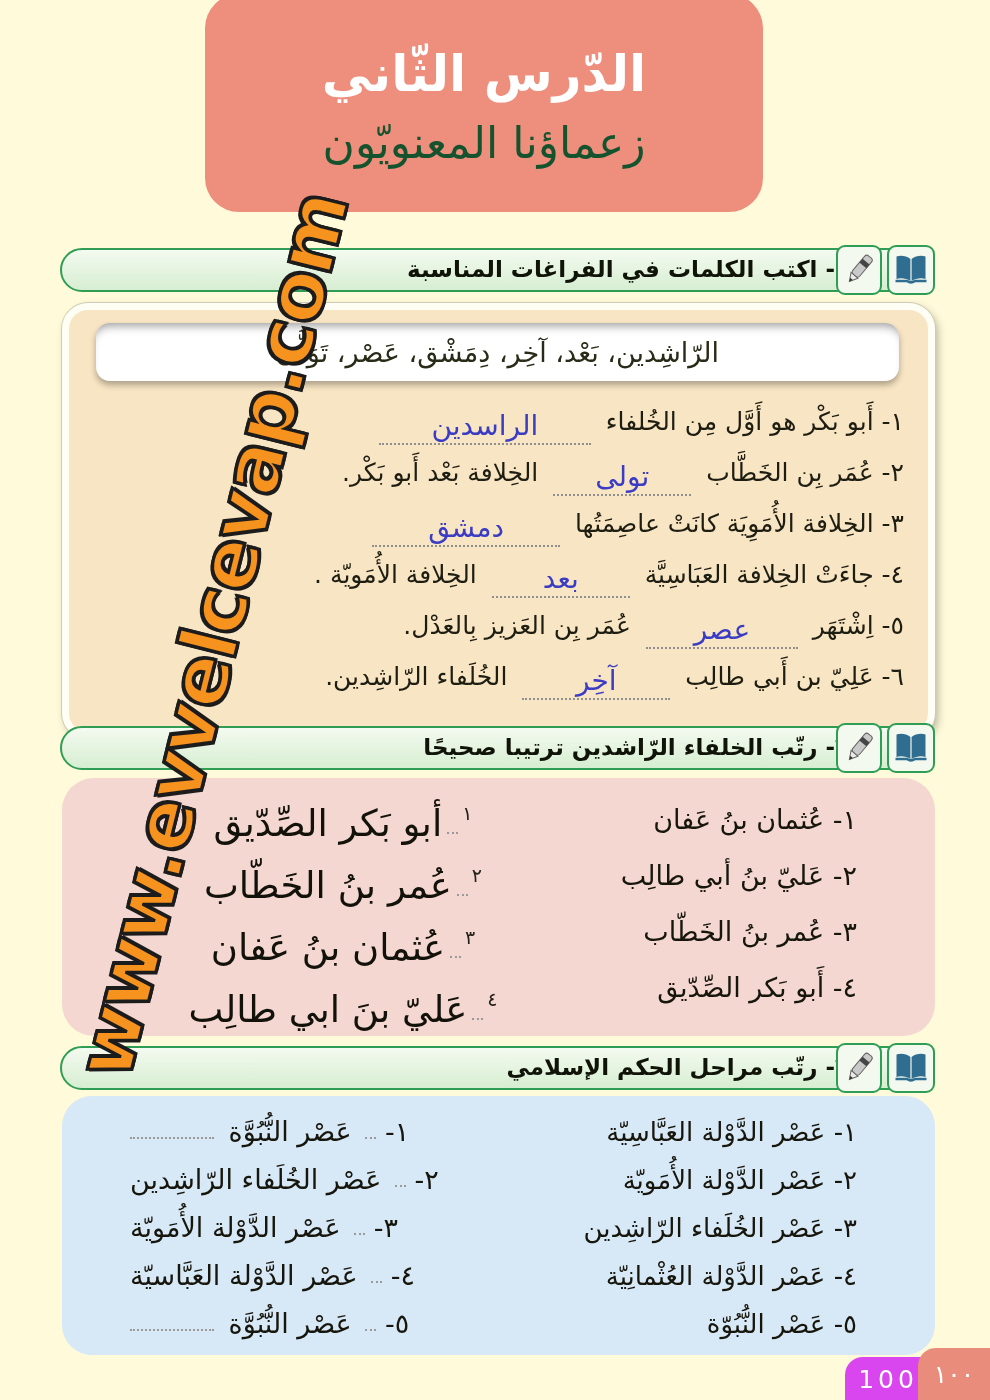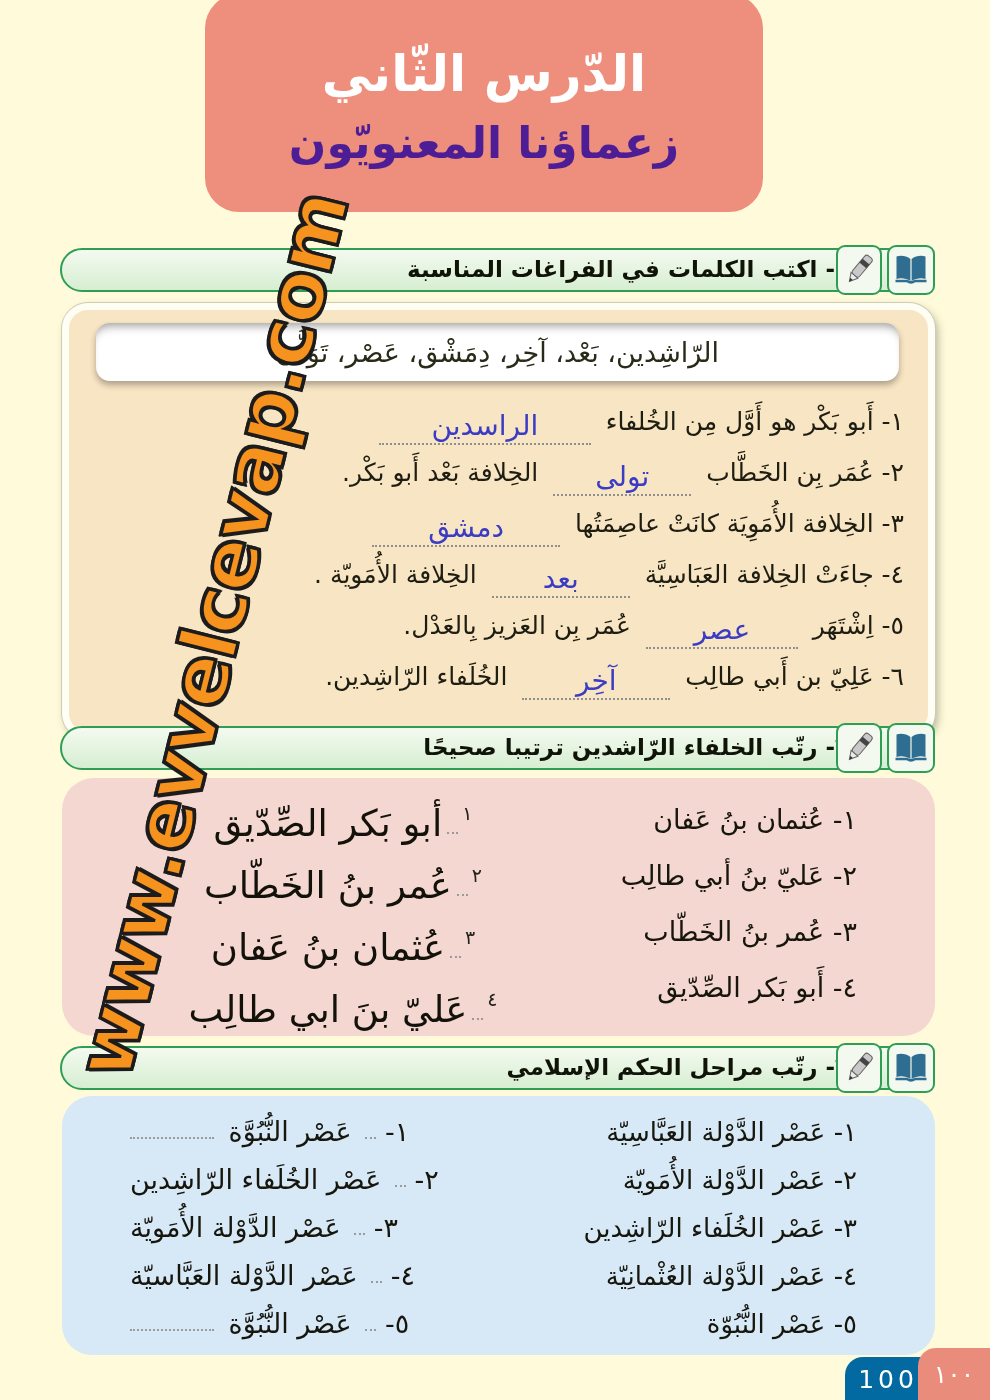--- a/index.html
+++ b/index.html
@@ -9,21 +9,21 @@
     font-family:"DejaVu Sans", sans-serif;
   }
   
   .lesson-header{
     position:absolute; left:205px; top:-6px; width:558px; height:218px;
     background:#EE8E7C; border-radius:34px;
     display:flex; flex-direction:column; align-items:center; justify-content:center;
     gap:14px; padding-top:6px; box-sizing:border-box;
   }
   .lesson-title1{color:#fff; font-size:50px; font-weight:bold;}
-  .lesson-title2{color:#4c1d95; font-size:44px; font-weight:bold;}
+  .lesson-title2{color:#14532d; font-size:44px; font-weight:normal;}
   
   .sec-header{position:absolute; left:60px; width:875px; height:50px;}
   .sec-bar{
     position:absolute; left:0; top:3px; width:100%; height:44px;
     background:linear-gradient(#f4faf0,#d6eed1);
     border:2.5px solid #2f9e54; border-radius:22px; box-sizing:border-box;
     direction:rtl; text-align:right; line-height:38px;
     padding-right:84px; font-size:23px; font-weight:bold; color:#101408;
   }
   .icon-box{
@@ -80,21 +80,21 @@
   .watermark{
     position:absolute; left:212px; top:635px; z-index:40;
     transform:translate(-50%,-50%) rotate(-76deg);
     font-size:78px; font-weight:bold; letter-spacing:-2px; white-space:nowrap;
     color:#F6921E; -webkit-text-stroke:3px #1c1c1c;
     text-shadow:2px 2px 0 #1c1c1c,-2px -2px 0 #1c1c1c,2px -2px 0 #1c1c1c,-2px 2px 0 #1c1c1c;
   }
   
   .tab-light{
     position:absolute; left:845px; top:1357px; width:86px; height:43px;
-    background:#0369a1; border-radius:18px 0 0 0; z-index:1;
+    background:#d946ef; border-radius:18px 0 0 0; z-index:1;
     color:#fff; font-size:25px; line-height:45px; text-align:center; letter-spacing:4px;
   }
   .tab-dark{
     position:absolute; left:918px; top:1348px; width:72px; height:52px;
     background:#E98C7B; border-radius:18px 0 0 0; z-index:2;
     color:#fff; font-size:25px; line-height:54px; text-align:center;
   }
 </style>
 </head>
 <body>

